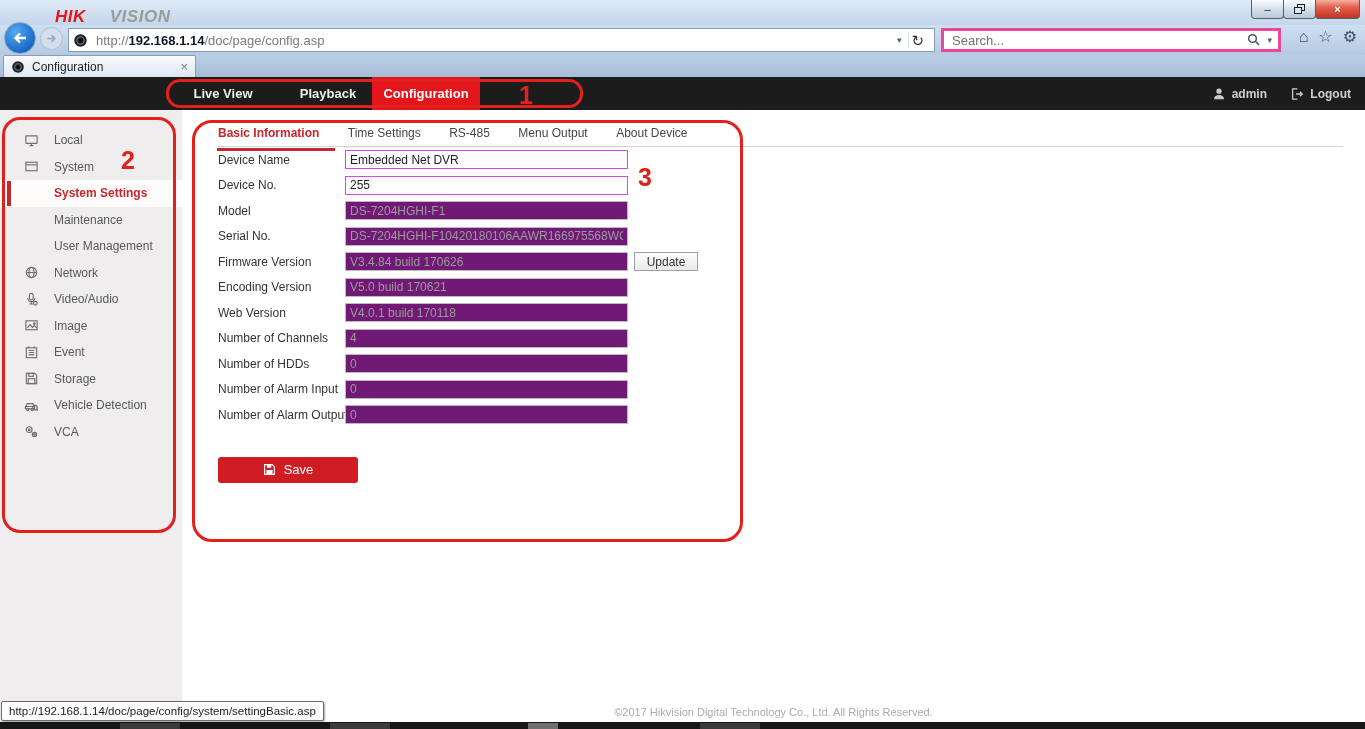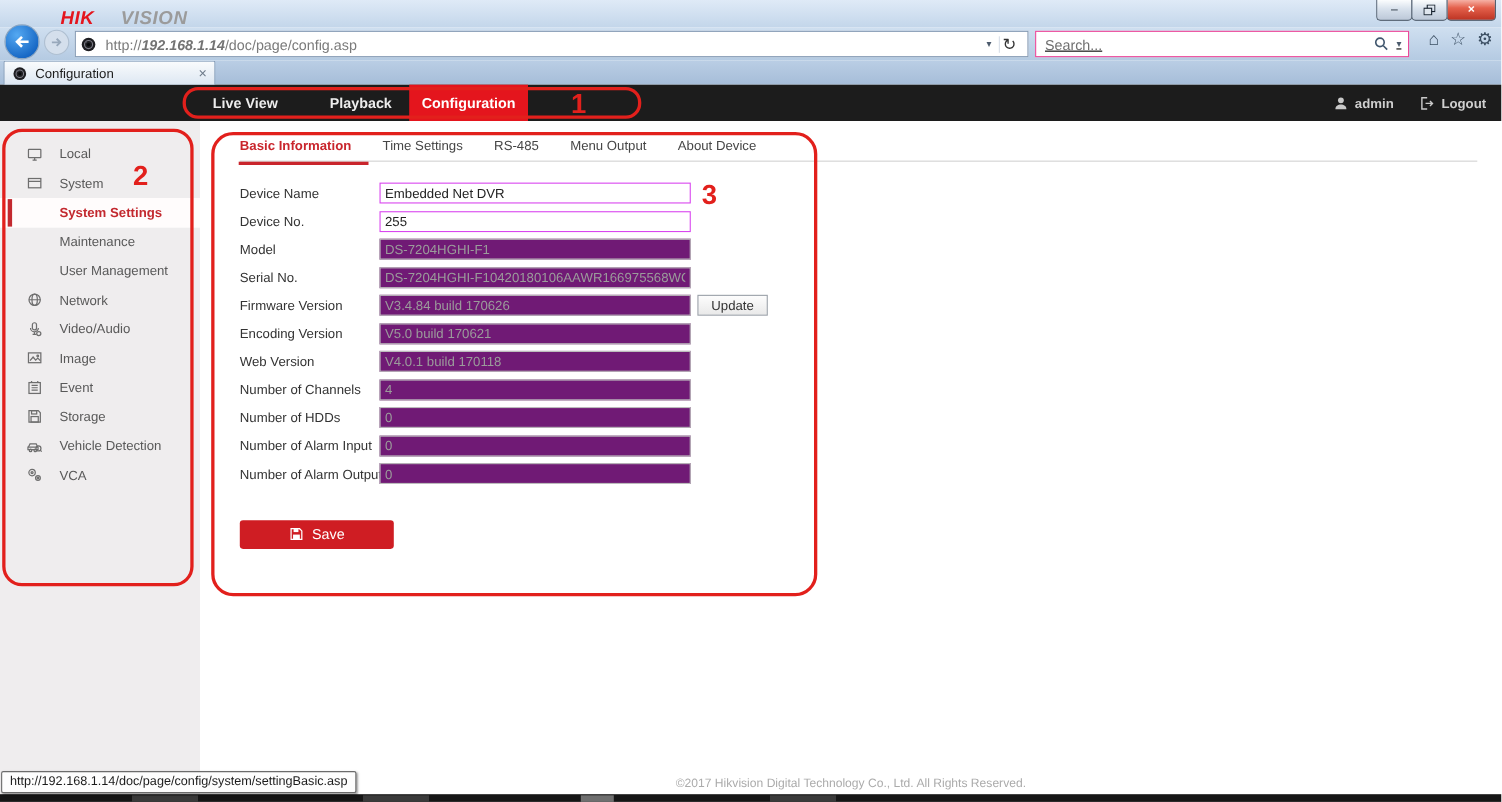--- a/index.html
+++ b/index.html
@@ -24,25 +24,25 @@
   .back-btn { position:absolute; left:4px; top:22px; width:32px; height:32px; border-radius:50%;
     background:radial-gradient(circle at 35% 30%, #55a9f2, #1566c4 75%);
     border:1px solid #8aa4bf; z-index:4; display:flex; align-items:center; justify-content:center; }
   .fwd-btn { position:absolute; left:40px; top:27px; width:23px; height:23px; border-radius:50%;
     background:#d4dfec; border:1px solid #aebfd1; z-index:3;
     display:flex; align-items:center; justify-content:center; }
   .urlbar { position:absolute; left:68px; top:28px; width:867px; height:24px;
     background:#fff; border:1px solid #879cb5; display:flex; align-items:center; padding:0 4px; }
   .favicon { width:15px; height:15px; flex:0 0 15px; }
   .url-text { margin-left:8px; font-size:13px; color:#7a7a7a; white-space:nowrap; }
-  .url-text .domain { color:#737373; font-weight:600;font-style:italic; }
+  .url-text .domain { color:#0f172a; font-weight:600; }
   .url-caret { margin-left:auto; color:#4c5b6d; font-size:9px; padding:0 7px; }
   .url-refresh { color:#333; font-size:15px; padding:0 6px 0 2px; border-left:1px solid #d7dee8; }
   .searchbox { position:absolute; left:941px; top:28px; width:340px; height:24px;
-    background:#fff; border:1px solid #ec4899; display:flex; align-items:center; padding:0 6px;text-decoration:underline; }
+    background:#fff; border:3px solid #ec4899; display:flex; align-items:center; padding:0 6px; }
   .search-input { flex:1; border:none; outline:none; font-size:13px; color:#333;
     font-family:"Liberation Sans", sans-serif; background:transparent; }
   .search-input::placeholder { color:#707070; }
   .search-mag { width:14px; height:14px; }
   .search-caret { color:#4c5b6d; font-size:9px; margin-left:6px; }
   .browser-tools { position:absolute; right:8px; top:29px; display:flex; gap:10px;
     font-size:16px; color:#3c4f63; z-index:4; }
   .tabrow { position:absolute; left:0; top:55px; width:100%; height:22px;
     background:linear-gradient(#bacee5,#a6bdd8); }
   .btab { position:absolute; left:3px; top:55px; width:193px; height:22px;
@@ -75,21 +75,21 @@
   .side-item.active::before { content:""; position:absolute; left:7px; top:1px; bottom:1px;
     width:4px; background:#c3292f; }
   
   .content { position:absolute; left:182px; top:110px; right:0; height:613px; background:#fff; }
   .ctabs { margin:13px 22px 0 36px; border-bottom:1px solid #d2d2d2; height:24px; white-space:nowrap; }
   .ctab { display:inline-block; margin-right:24px; font-size:12px; color:#464646;
     position:relative; padding-bottom:9px; }
   .ctab.active { color:#c9252c; font-weight:bold; }
   .ctab.active::after { content:""; position:absolute; left:-1px; right:-16px; bottom:-2px;
     height:3px; background:#c9252c; }
-  .form { margin-left:36px; margin-top:16px; }
+  .form { margin-left:36px; margin-top:0; }
   .frow { display:flex; align-items:center; height:25.5px; }
   .flabel { width:127px; flex:0 0 127px; font-size:12px; color:#333; white-space:nowrap; }
   .finput { width:283px; height:19px; border:1px solid #d946ef; background:#fff; color:#222;
     font-size:12px; padding:0 4px; font-family:"Liberation Sans", sans-serif; }
   .finput.ro { background:#701a75; border-color:#bcbcbc; color:#9b9b9b; }
   .update-btn { margin-left:6px; width:64px; height:19px; font-size:12px; color:#333;
     border:1px solid #9aa0a8; background:linear-gradient(#fdfdfd,#e9e9e9);
     font-family:"Liberation Sans", sans-serif; }
   .save-btn { margin:29px 0 0 36px; width:140px; height:26px; border:none; border-radius:3px;
     background:#cf1d23; color:#fff; font-size:13px; display:flex; align-items:center;

